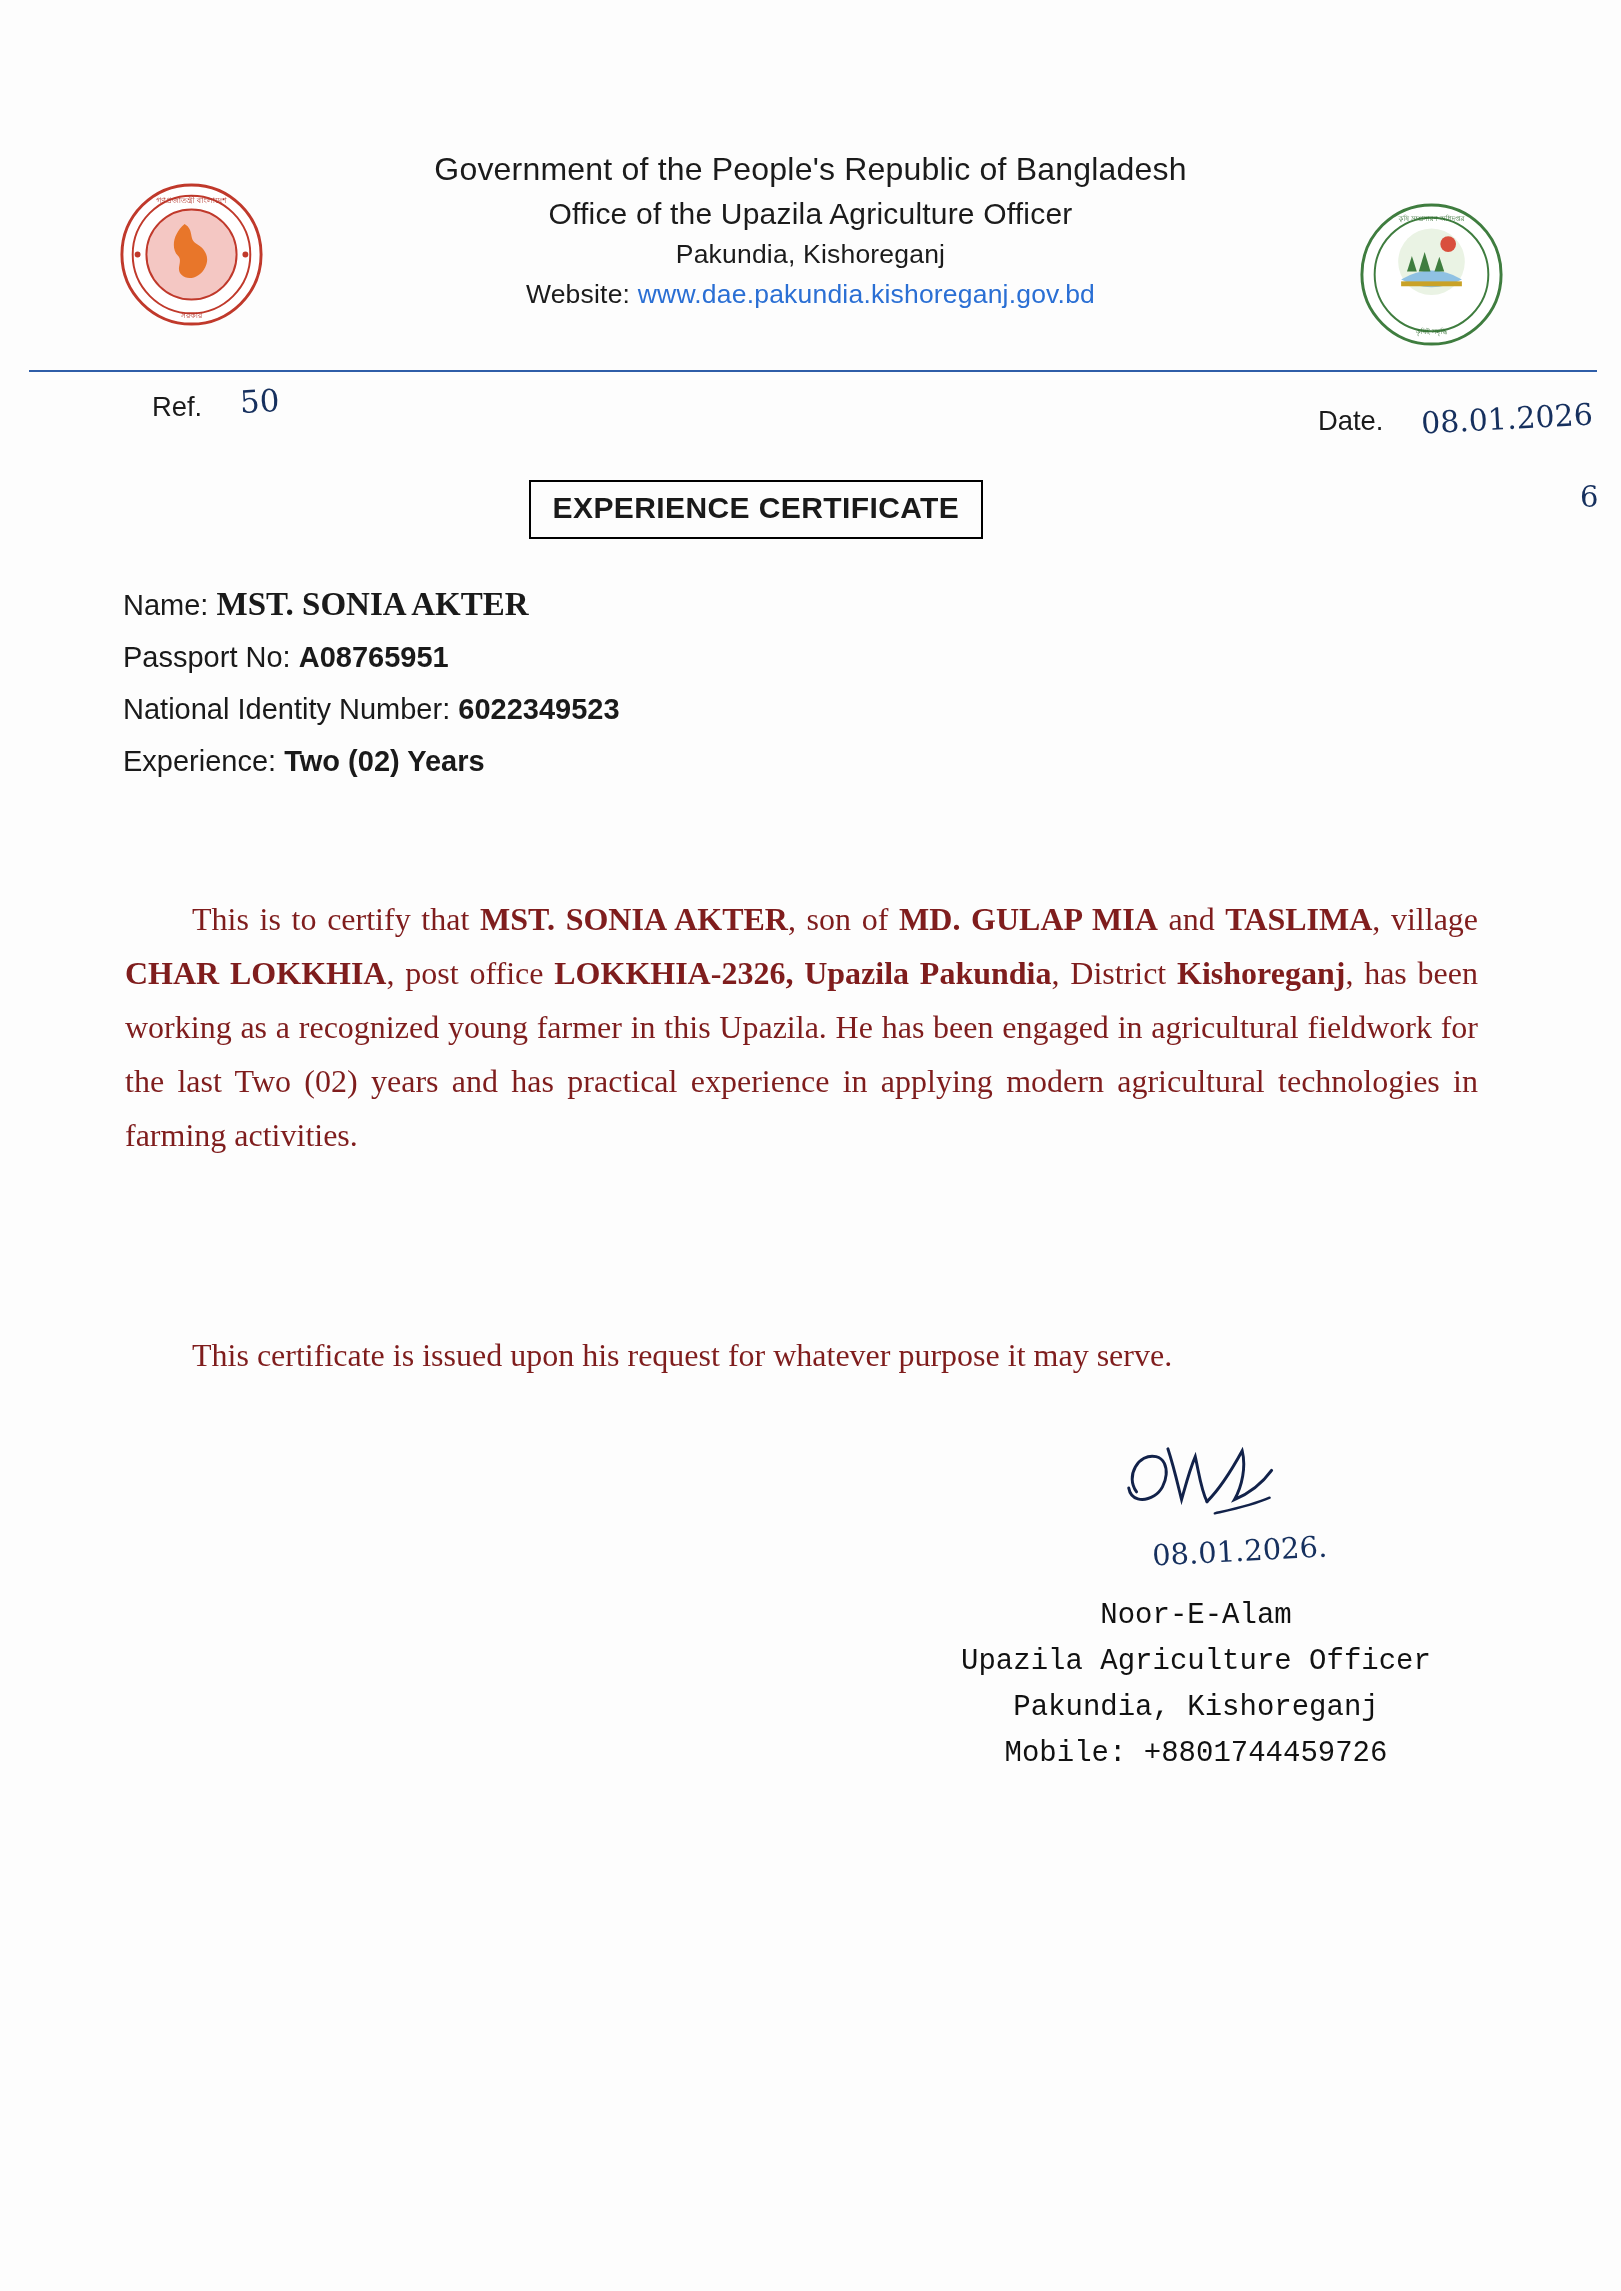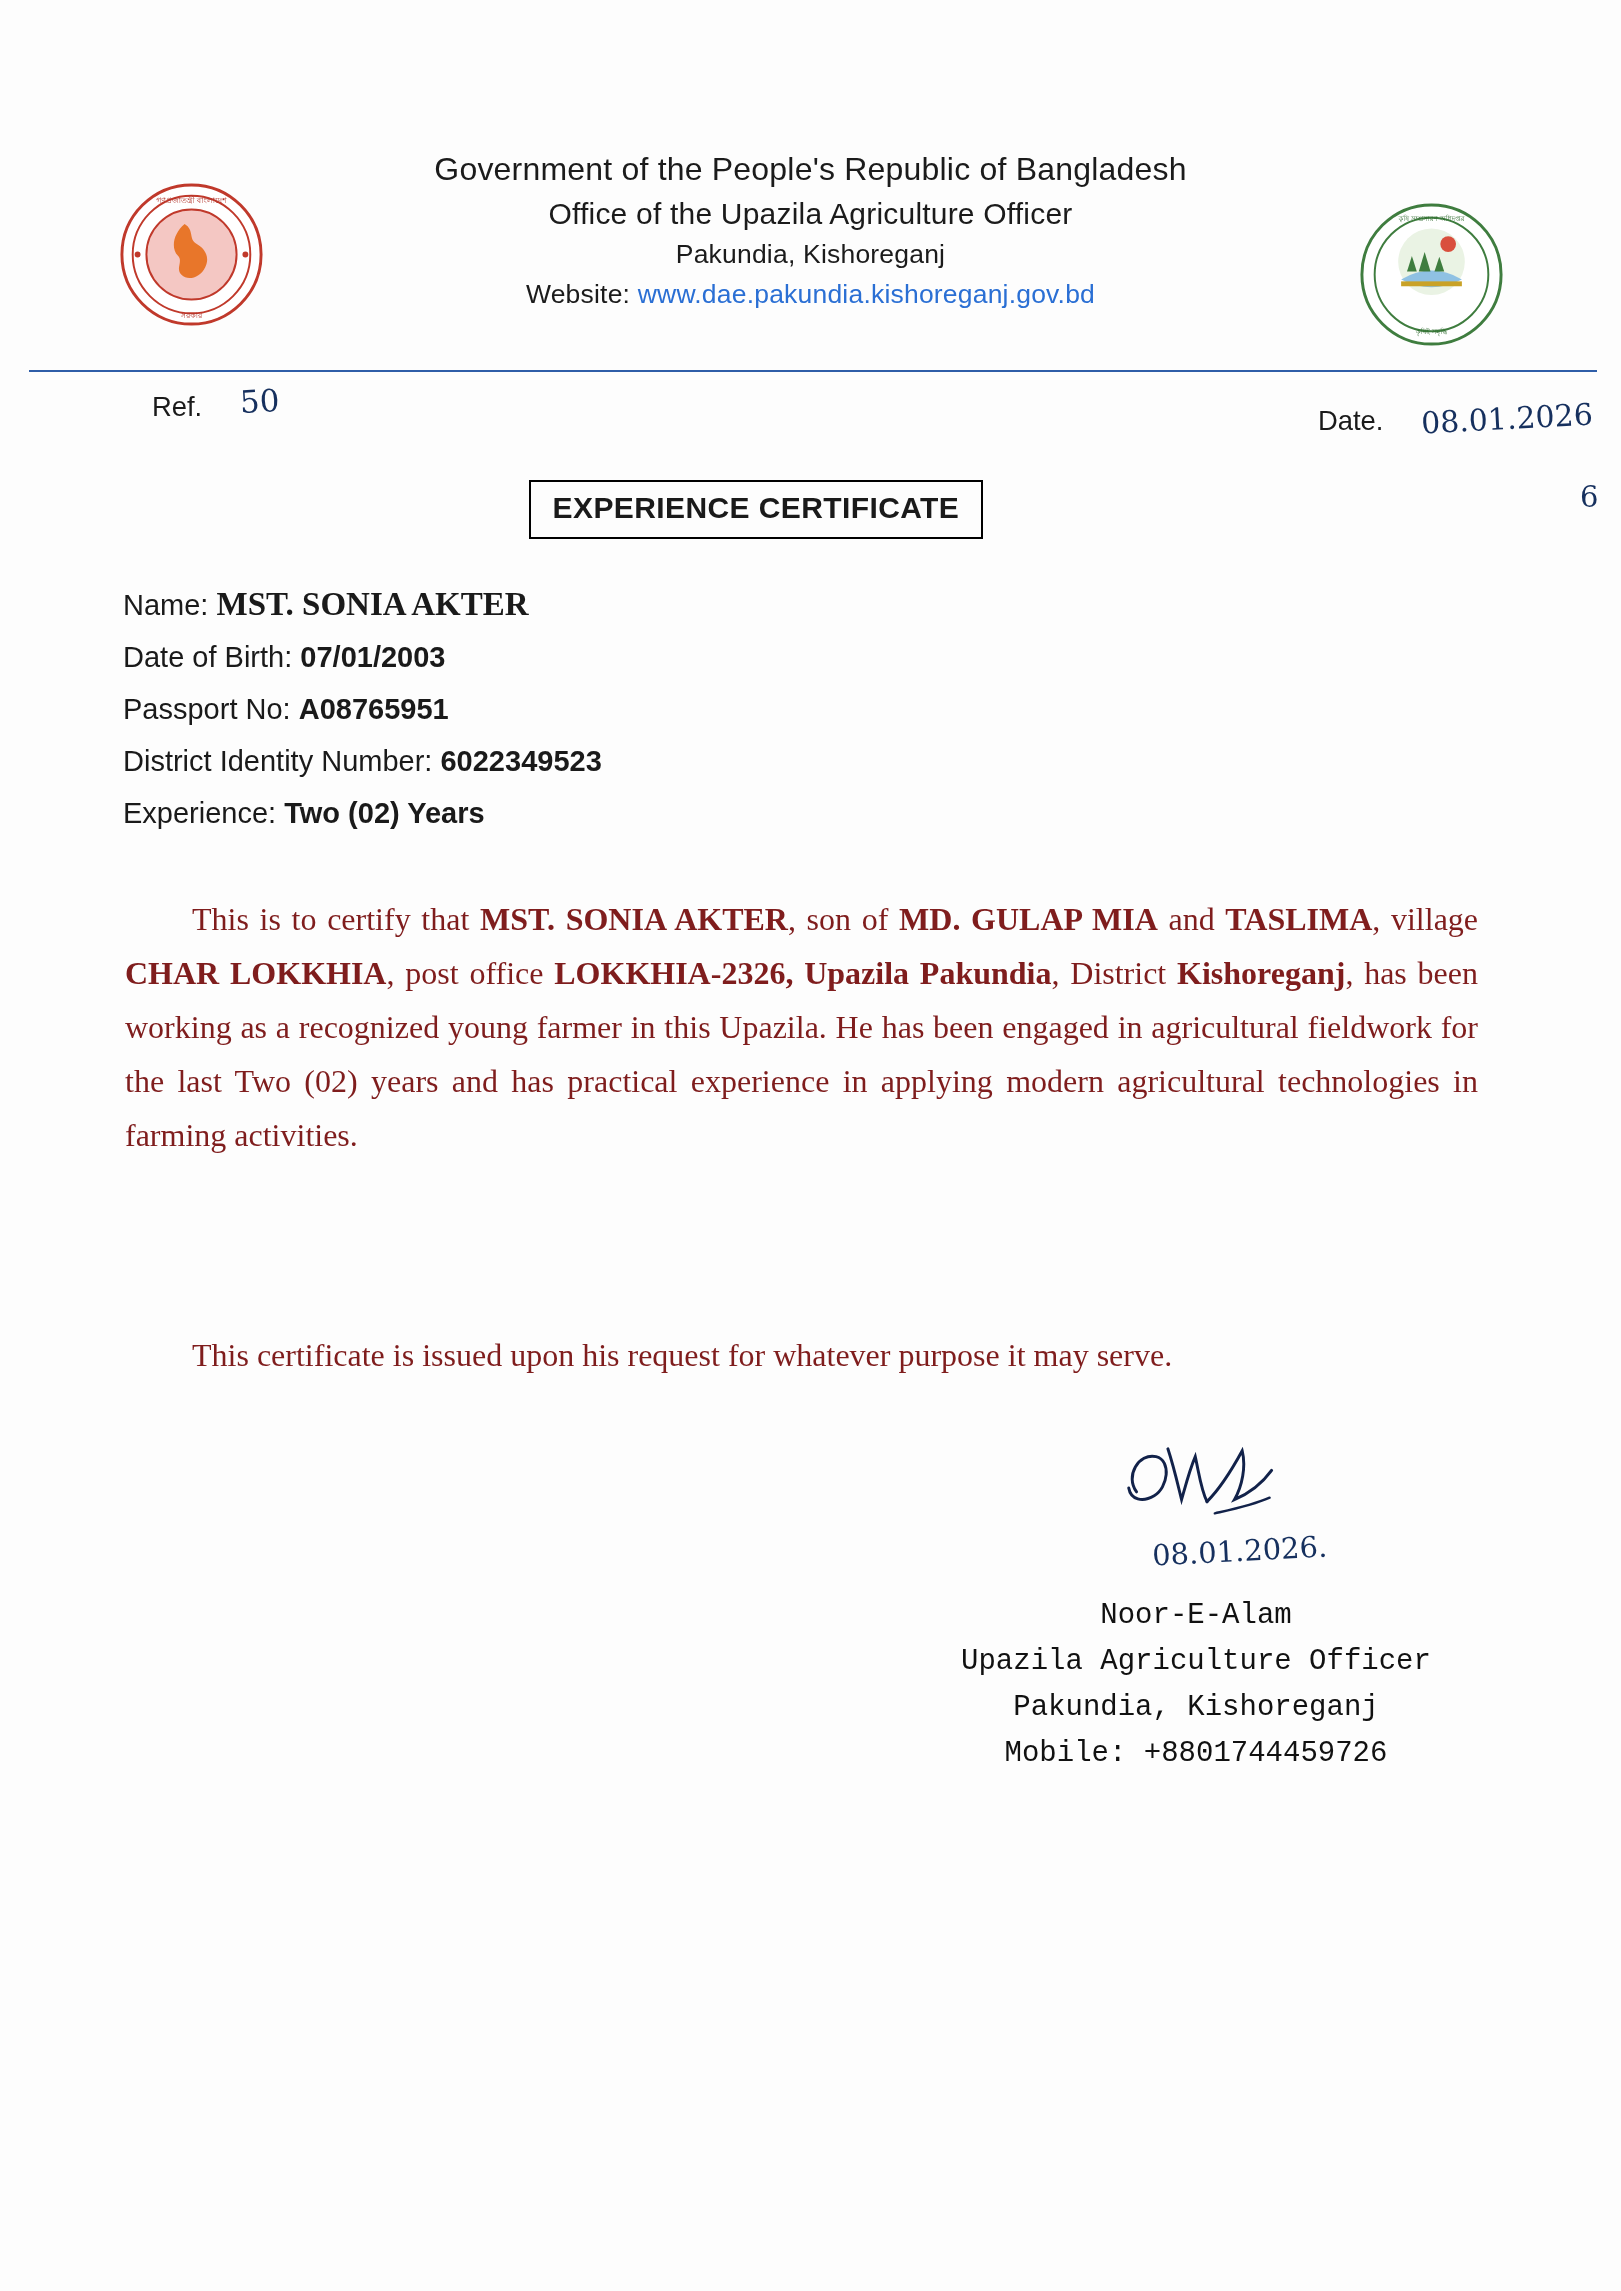--- a/index.html
+++ b/index.html
@@ -242,29 +242,25 @@
   <div class="page-num">6</div>
 
   <div class="title-box">EXPERIENCE CERTIFICATE</div>
 
   <div class="fields">
     <div class="field">
       <span class="lbl">Name:</span>
       <span class="val val-serif">MST. SONIA AKTER</span>
     </div>
     <div class="field">
-      <span class="lbl">Date of Birth:</span>
-      <span class="val">07/01/2003</span>
-    </div>
-    <div class="field">
       <span class="lbl">Passport No:</span>
       <span class="val">A08765951</span>
     </div>
     <div class="field">
-      <span class="lbl">District Identity Number:</span>
+      <span class="lbl">National Identity Number:</span>
       <span class="val">6022349523</span>
     </div>
     <div class="field">
       <span class="lbl">Experience:</span>
       <span class="val">Two (02) Years</span>
     </div>
   </div>
 
   <div class="body-text p1">
     <span class="indent"></span><span id="p1-runs"><span>This is to certify that </span><span class="b">MST. SONIA AKTER</span><span>, son of </span><span class="b">MD. GULAP MIA</span><span> and </span><span class="b">TASLIMA</span><span>, village </span><span class="b">CHAR LOKKHIA</span><span>, post office </span><span class="b">LOKKHIA-2326, Upazila Pakundia</span><span>, District </span><span class="b">Kishoreganj</span><span>, has been working as a recognized young farmer in this Upazila. He has been engaged in agricultural fieldwork for the last Two (02) years and has practical experience in applying modern agricultural technologies in farming activities.</span></span>

